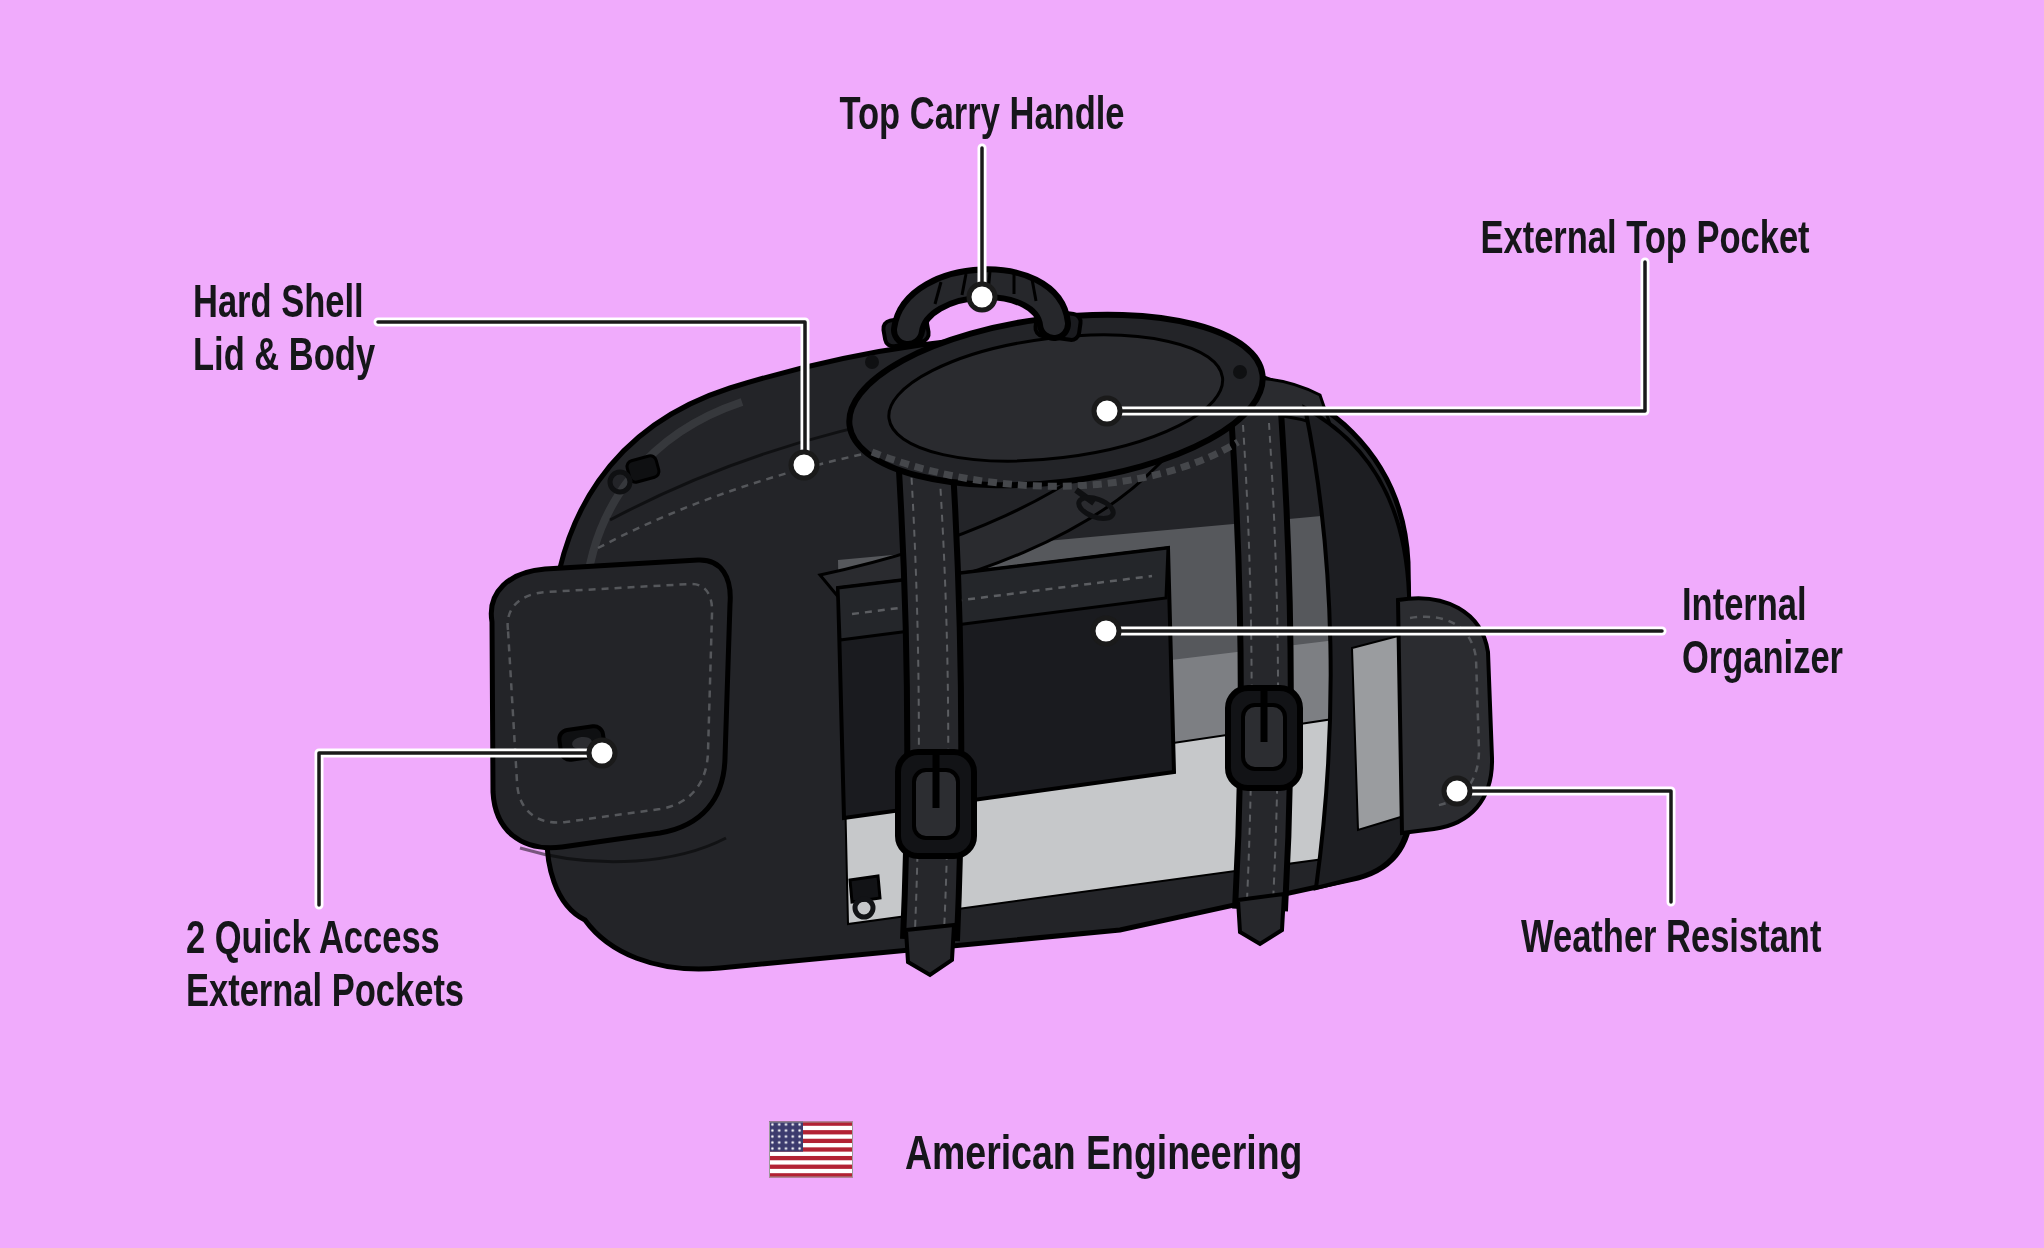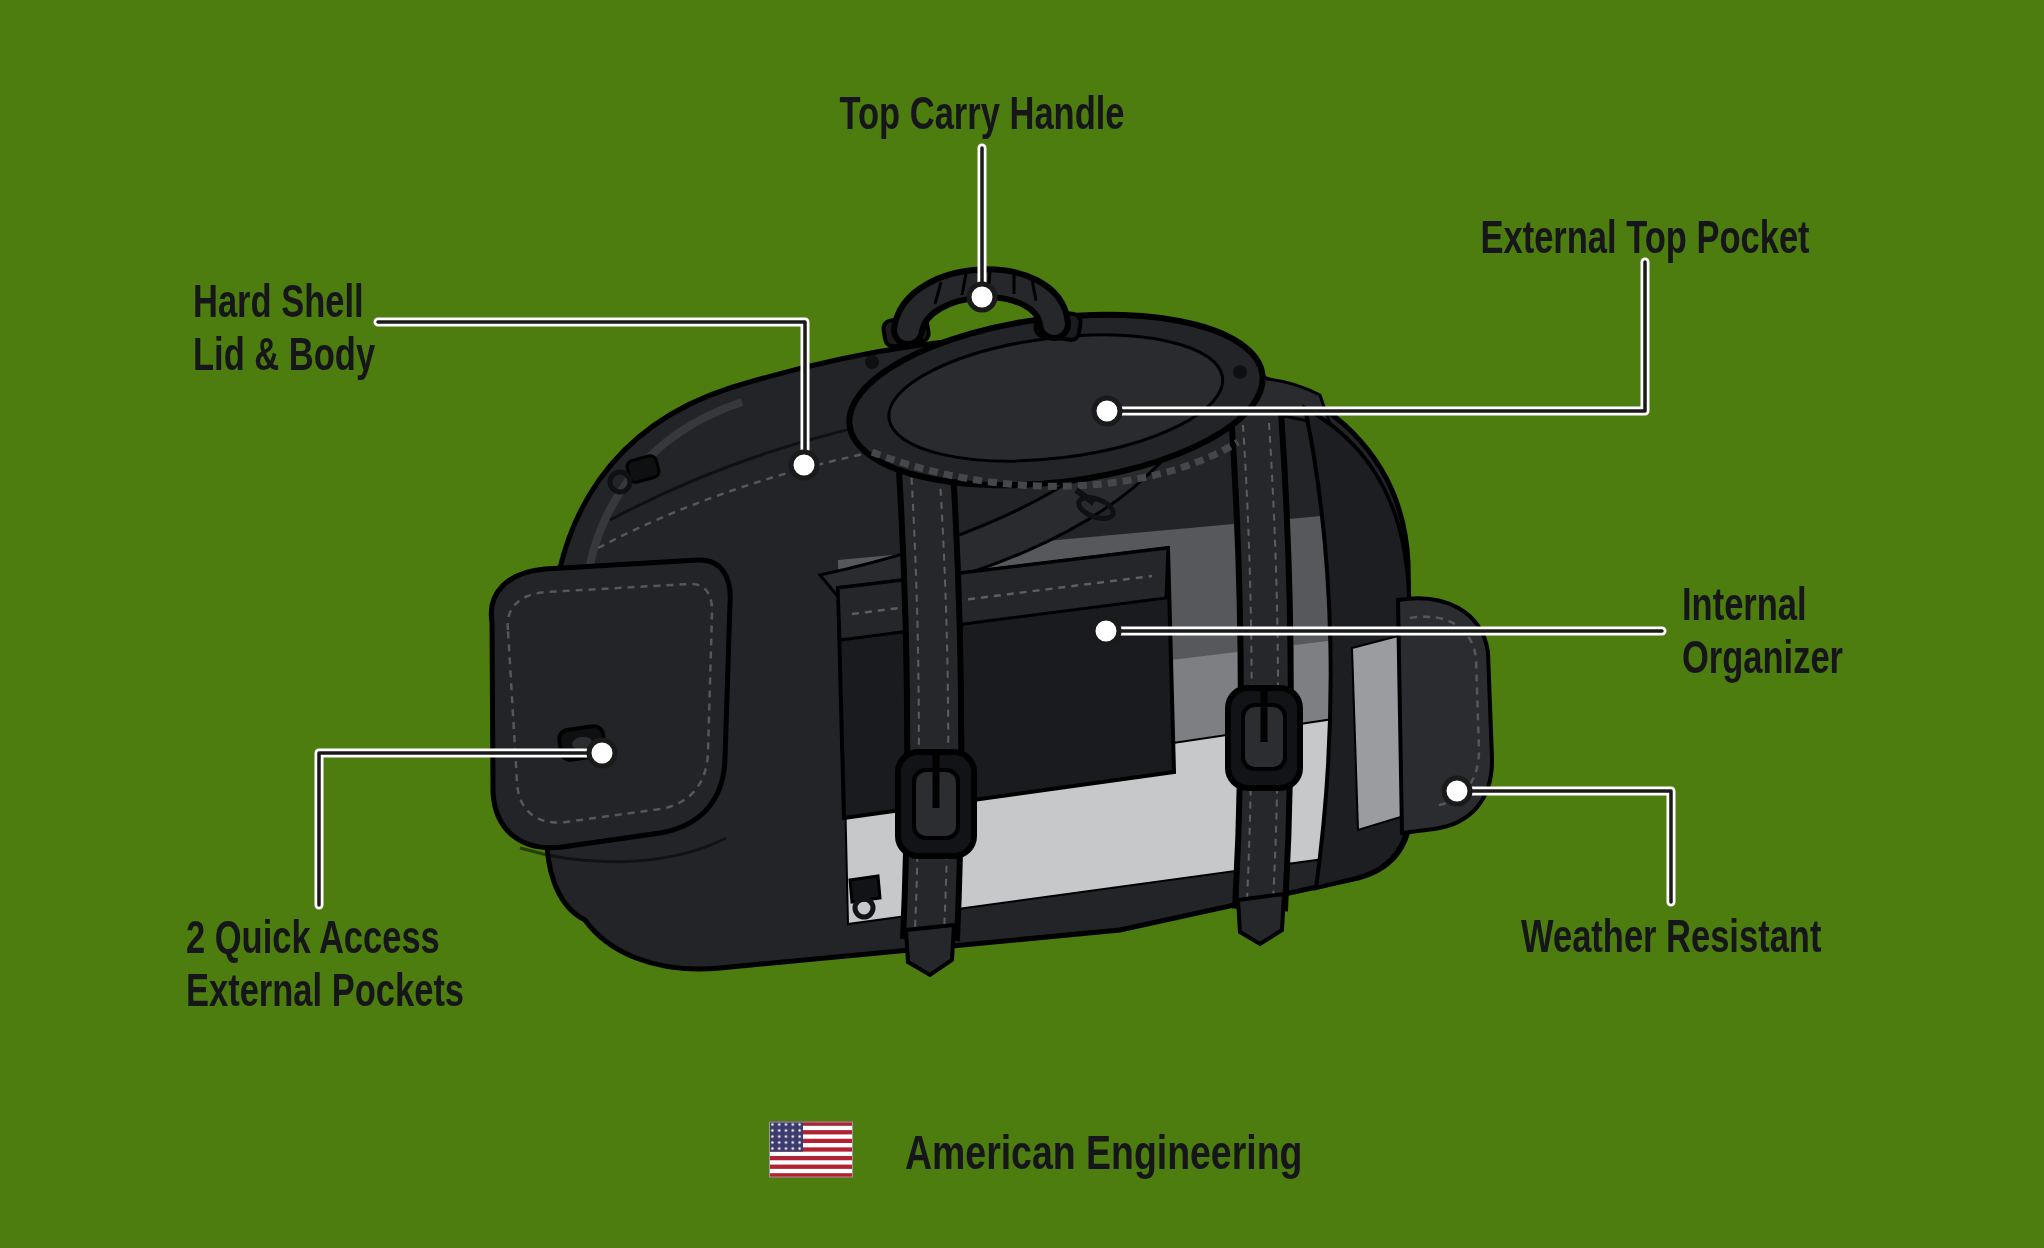--- a/index.html
+++ b/index.html
@@ -1,19 +1,19 @@
 <!DOCTYPE html>
 <html><head>
 <meta charset="utf-8">
 <style>
   html,body{margin:0;padding:0;background:#ffffff;}
   .canvas{
     position:relative;
     width:2044px;height:1248px;
-    background:#4d7c0f;
+    background:#f0abfc;
     overflow:hidden;
     font-family:"Liberation Sans", sans-serif;
   }
   .layer{position:absolute;left:0;top:0;width:2044px;height:1248px;}
   .label{
     position:absolute;
     color:#16161a;
     font-weight:700;
     font-size:46px;
     line-height:1.16;

